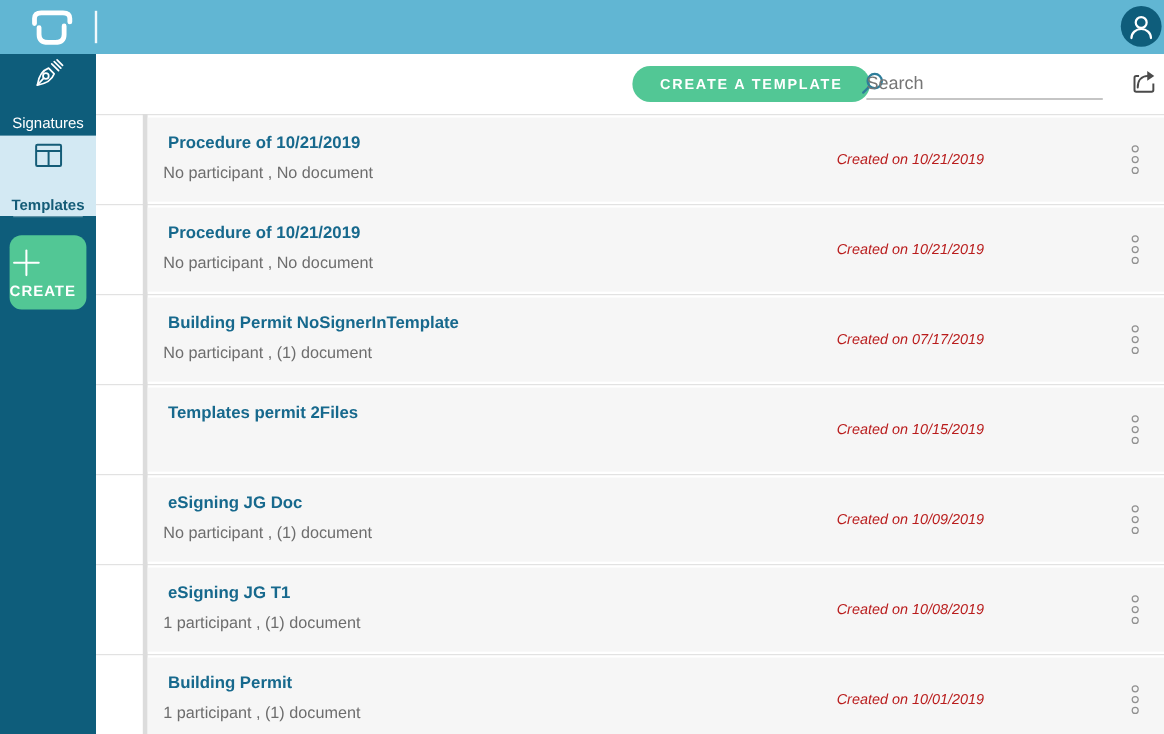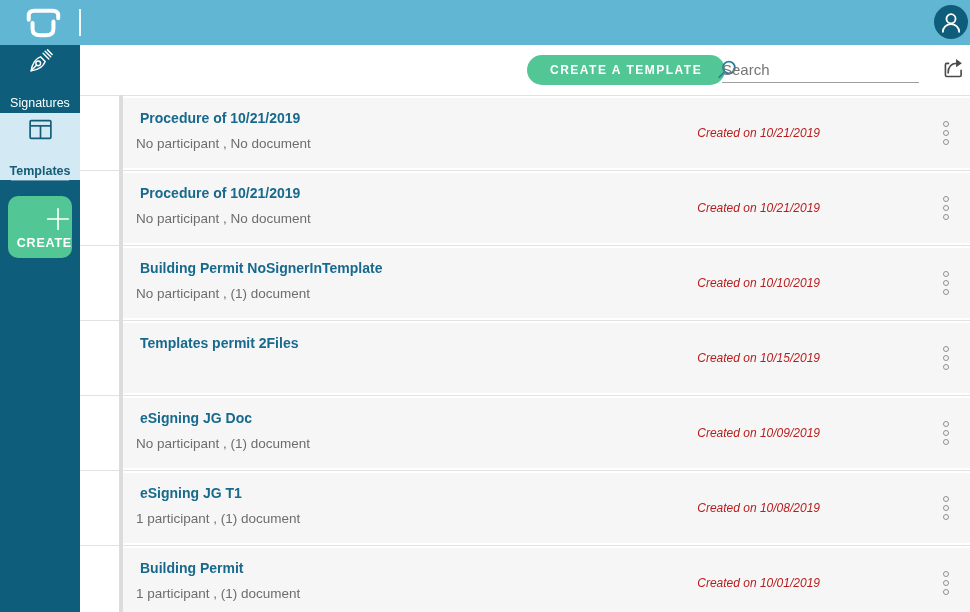--- a/index.html
+++ b/index.html
@@ -21,21 +21,21 @@
   .sidebar { position:absolute; left:0; top:45px; width:80px; height:567px;
              background:var(--sidebar_bg,#0e5d7b); }
   .side-item { width:80px; height:67px; display:flex; flex-direction:column;
                align-items:center; justify-content:center; cursor:pointer;
                color:#fff; font-size:12.5px; }
   .side-item:first-child { height:68px; }
   .side-item .lbl { margin-top:21px; }
   .side-item.active { background:var(--active_item_bg,#d3e9f3);
                       color:var(--active_item_text,#145c77); font-weight:bold; }
   .side-divider { margin:0 11px; border-top:1px solid rgba(255,255,255,0.35); }
-  .btn-create { display:flex; flex-direction:column; align-items:flex-end;
+  .btn-create { display:flex; flex-direction:column; align-items:flex-start;
                 justify-content:center; width:64px; height:62px; margin:15px auto 0;
                 border-radius:10px; background:var(--accent_green,#52c795);
                 border:none; cursor:pointer; color:#fff; font-weight:bold;
                 font-size:12.5px; letter-spacing:0.8px;
                 font-family:"Liberation Sans", sans-serif; }
   .btn-create svg { margin-bottom:3px; }
 
   
   .main { position:absolute; left:80px; top:45px; width:890px; height:567px; background:#fff; }
   .toolbar { position:relative; height:50px; background:#fff; }
@@ -163,21 +163,21 @@
         <span class="dot"></span>
         <span class="dot"></span>
       </button>
     </div>
   </div>
 
   <div class="row-wrap">
     <div class="row-card">
       <a class="row-title">Building Permit NoSignerInTemplate</a>
       <span class="row-sub">No participant , (1) document</span>
-      <span class="row-created">Created on 10/10/2019</span>
+      <span class="row-created">Created on 07/17/2019</span>
       <button class="row-menu">
         <span class="dot"></span>
         <span class="dot"></span>
         <span class="dot"></span>
       </button>
     </div>
   </div>
 
   <div class="row-wrap">
     <div class="row-card">

